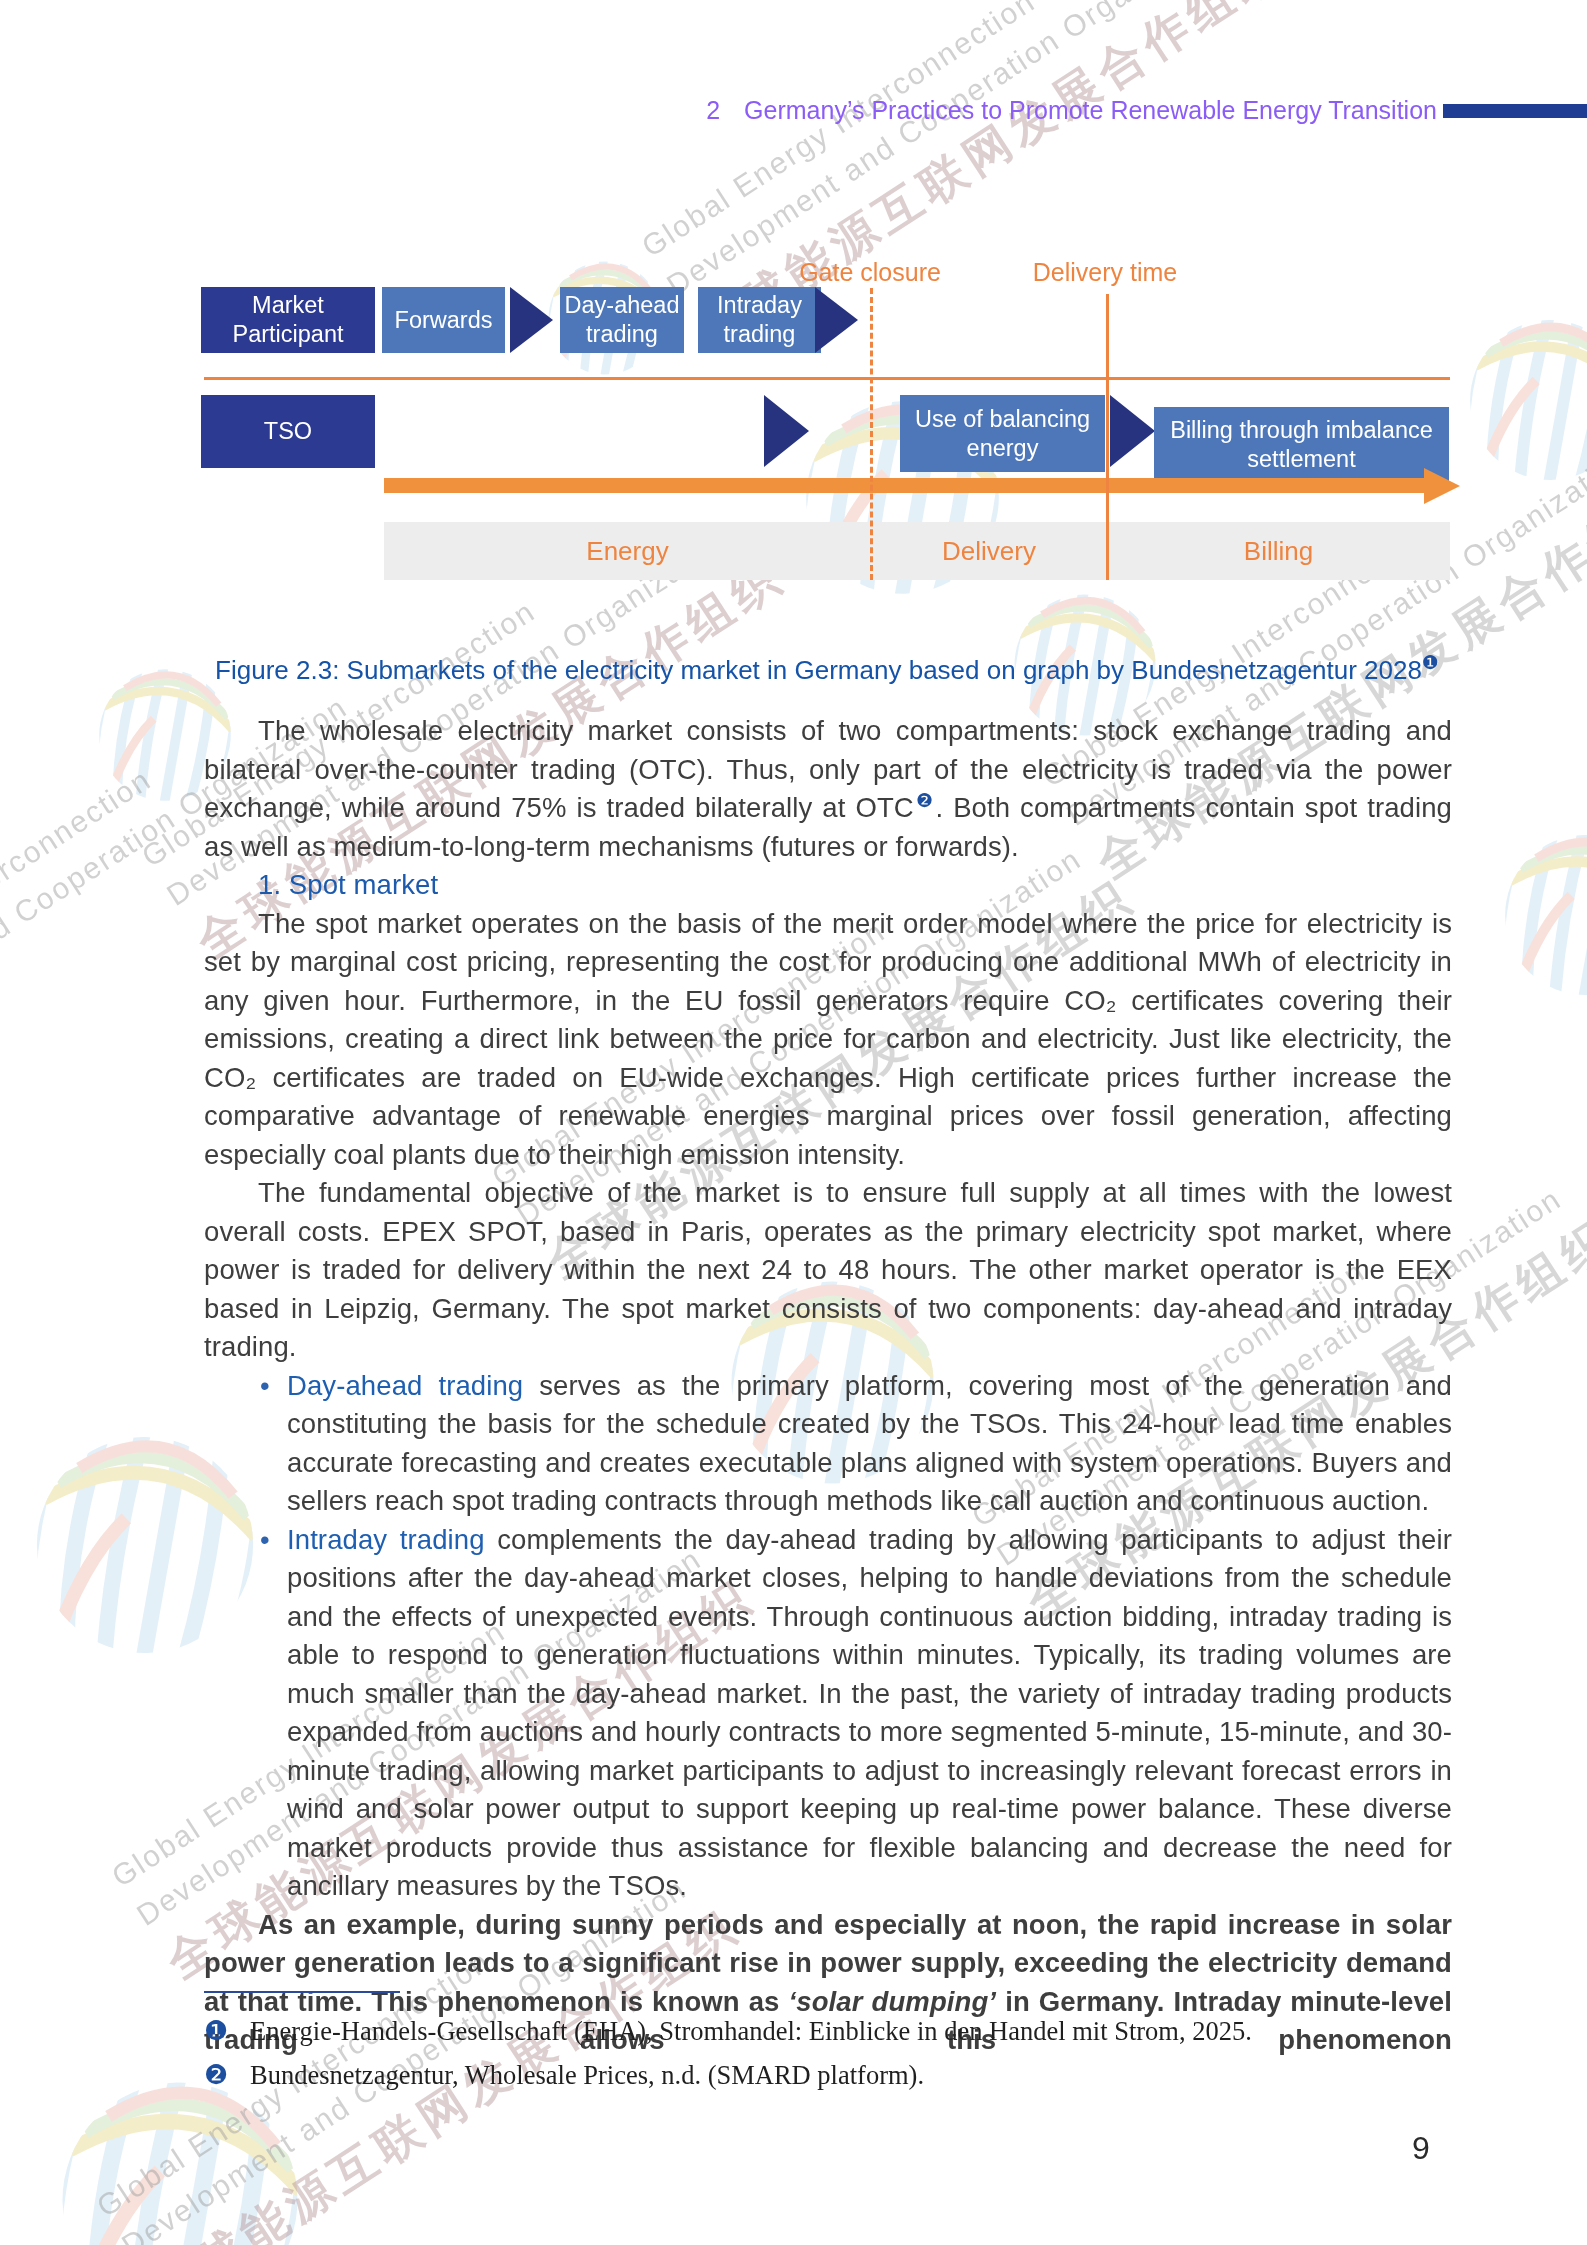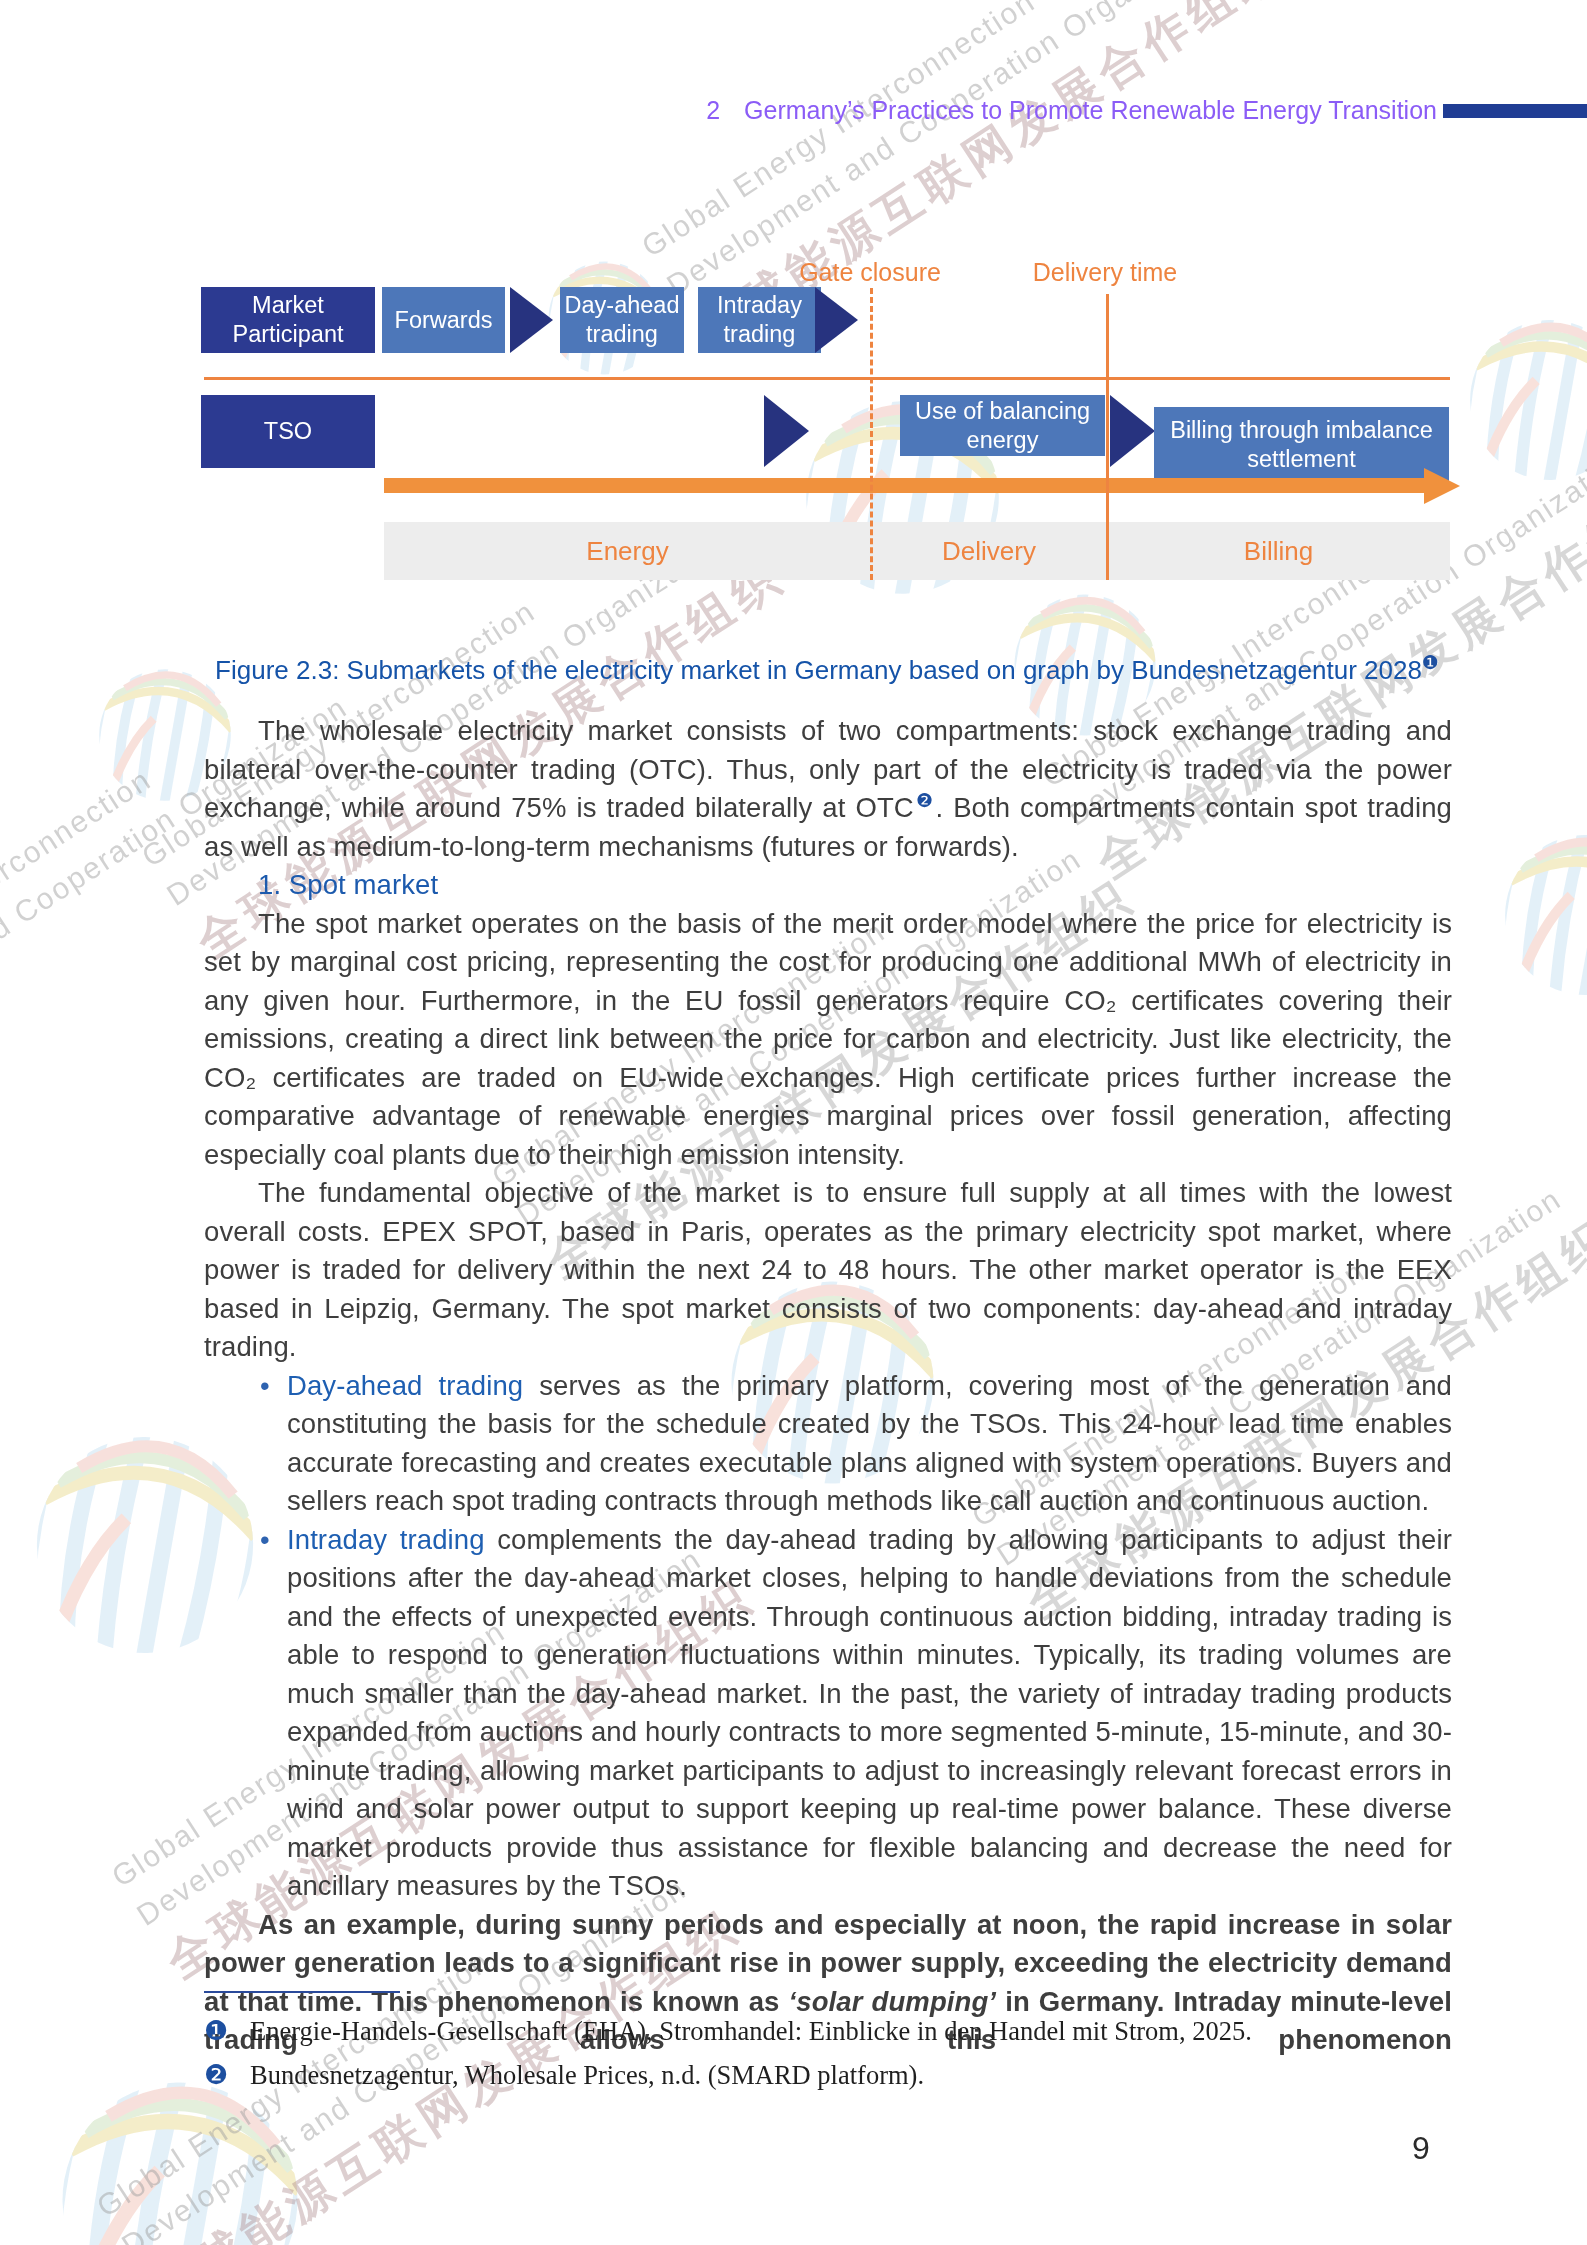--- a/index.html
+++ b/index.html
@@ -162,21 +162,21 @@
     <div class="fbox mid" style="left:560px;top:287px;width:124px;height:66px">Day-ahead trading</div>
     <div class="fbox mid" style="left:698px;top:287px;width:123px;height:66px">Intraday trading</div>
     <div class="tri" style="left:815px;top:287px;border-top:33px solid transparent;border-bottom:33px solid transparent;border-left:43px solid #27337f"></div>
 
     <div class="hline"></div>
     <div class="vdash"></div>
     <div class="vsolid"></div>
 
     <div class="fbox dark" style="left:201px;top:395px;width:174px;height:73px">TSO</div>
     <div class="tri" style="left:764px;top:395px;border-top:36px solid transparent;border-bottom:36px solid transparent;border-left:45px solid #27337f"></div>
-    <div class="fbox mid" style="left:900px;top:395px;width:205px;height:61px">Use of balancing energy</div>
+    <div class="fbox mid" style="left:900px;top:395px;width:205px;height:77px">Use of balancing energy</div>
     <div class="tri" style="left:1110px;top:395px;border-top:36px solid transparent;border-bottom:36px solid transparent;border-left:45px solid #27337f"></div>
     <div class="fbox mid" style="left:1154px;top:407px;width:295px;height:75px">Billing through imbalance settlement</div>
 
     <div class="sharrow"></div>
     <div class="sharrow-head"></div>
 
     <div class="phase" style="left:384px;width:487px">Energy</div>
     <div class="phase" style="left:871px;width:236px">Delivery</div>
     <div class="phase" style="left:1107px;width:343px">Billing</div>
 

